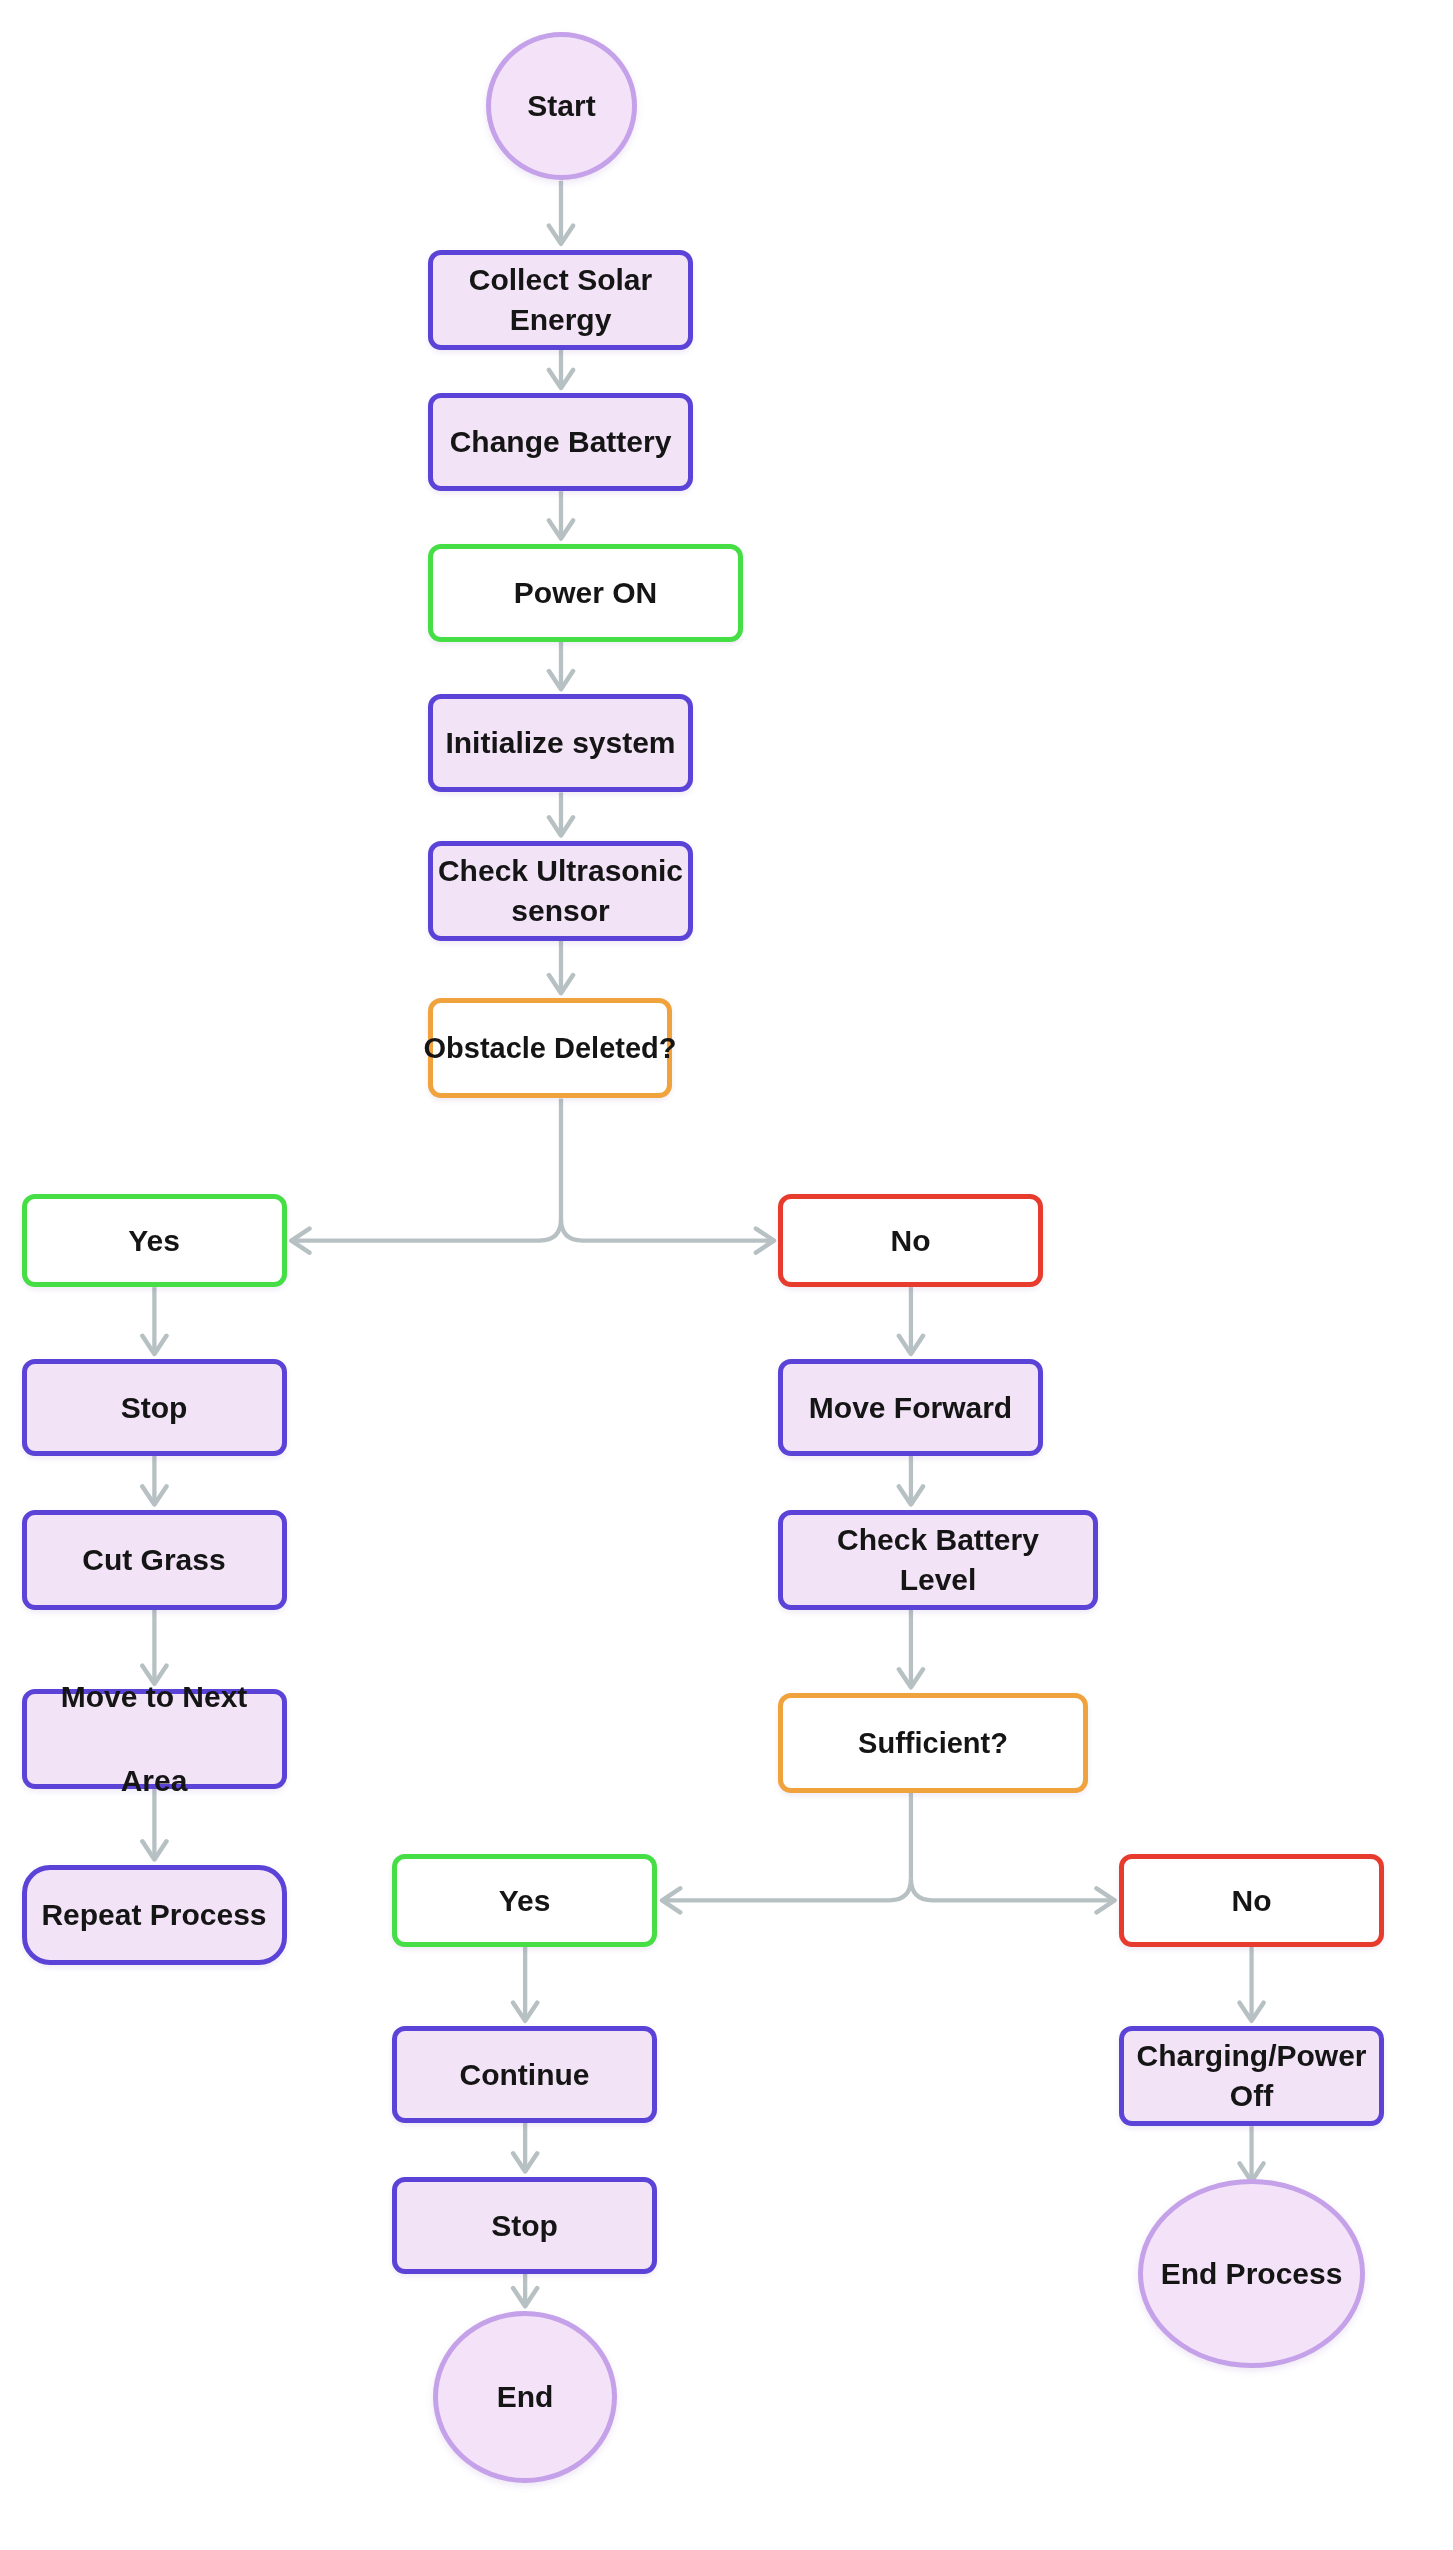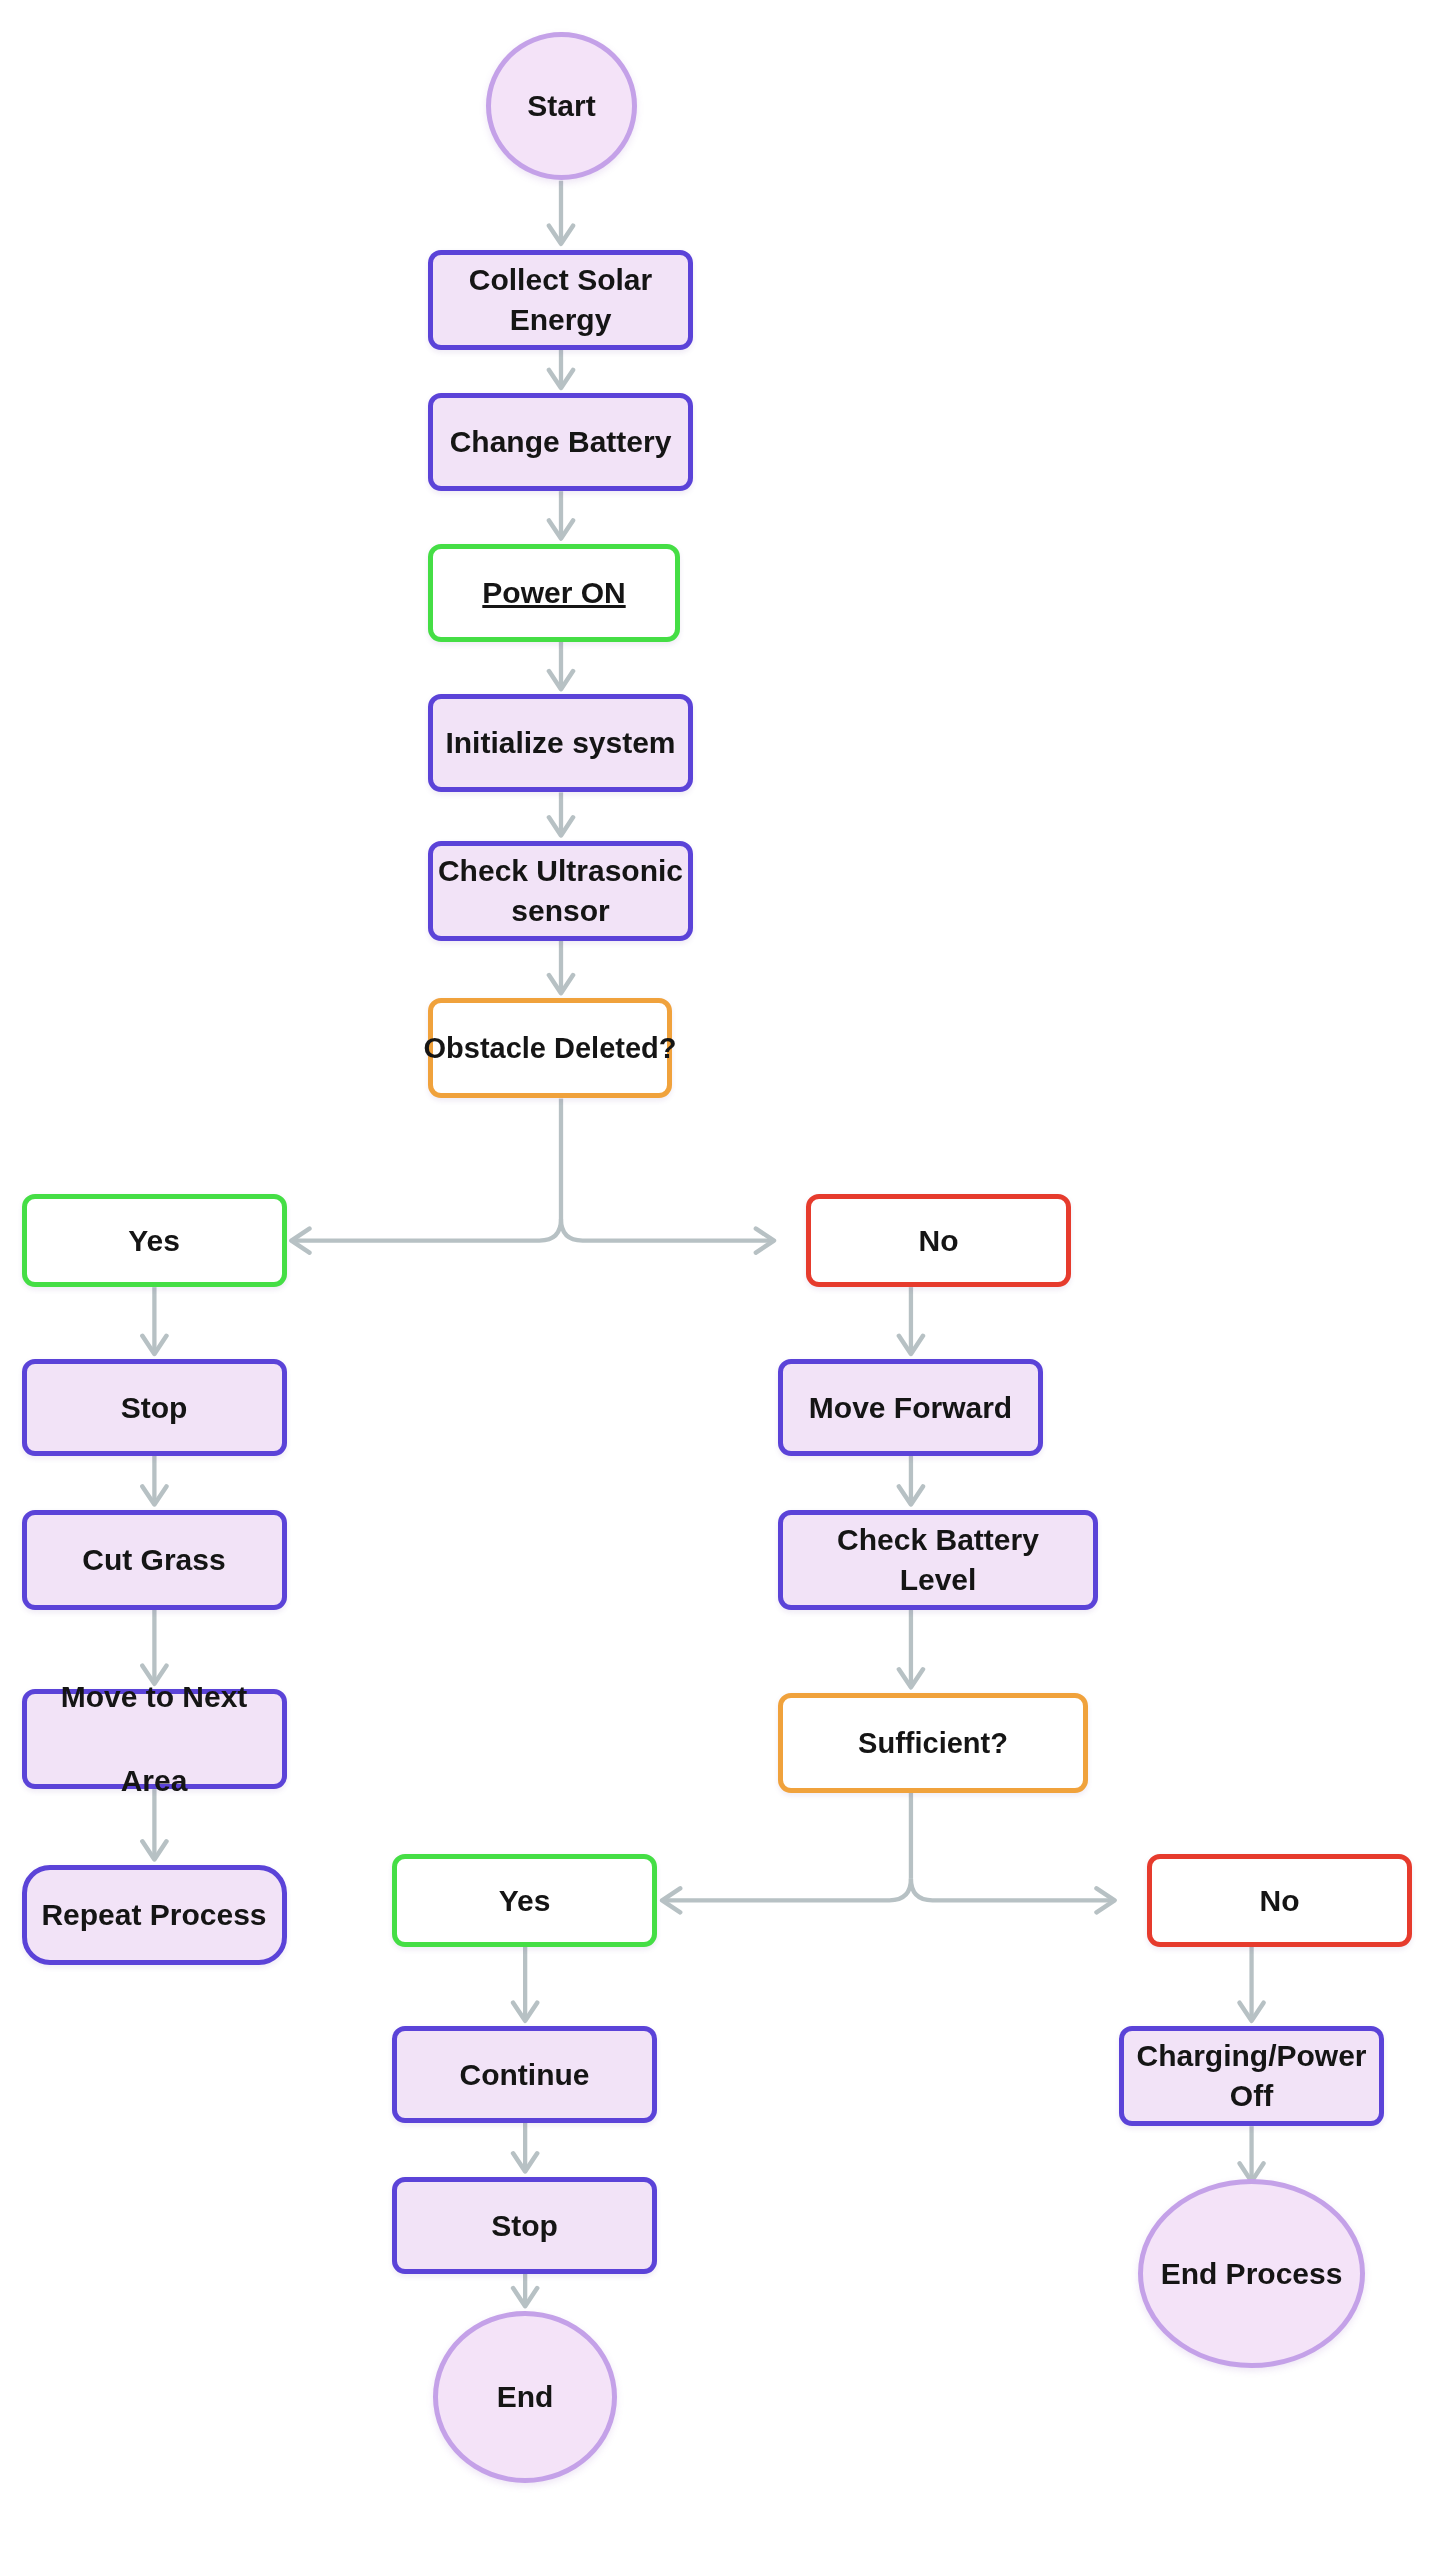--- a/index.html
+++ b/index.html
@@ -21,27 +21,27 @@
     display:flex; flex-direction:column; align-items:center; justify-content:center;
     text-align:center; font-weight:700; font-size:30px; line-height:1.32;
     border-radius:13px; box-shadow:0 2.9px 5.7px rgba(110,70,160,0.10);
   }
   .node .line{display:block; white-space:nowrap;}
   .node .line:empty{display:none;}
   .process{background:var(--process-fill); border:5.7px solid var(--process-border);}
   .state-on{background:#ffffff; border:5.7px solid var(--yes-border);}
   .decision{background:#ffffff; border:5.7px solid var(--decision-border); font-size:29px;}
   .branch-yes{background:#ffffff; border:5.7px solid var(--yes-border);}
-  .branch-no{background:#ffffff; border:5.7px solid var(--no-border);margin-left:28px;}
+  .branch-no{background:#ffffff; border:5.7px solid var(--no-border);}
   .terminal{background:var(--terminal-fill); border:5.7px solid var(--terminal-border); border-radius:50%; box-shadow:0 2.9px 7.2px rgba(140,90,190,0.15);}
   
   #n-start{left:486px; top:32px; width:151px; height:148px;}
   #n-collect{left:428px; top:250px; width:265px; height:100px;}
   #n-change{left:428px; top:393px; width:265px; height:98px;}
-  #n-power{left:428px; top:544px; width:252px; height:98px;text-decoration:underline;}
+  #n-power{left:428px; top:544px; width:315px; height:98px;}
   #n-init{left:428px; top:694px; width:265px; height:98px;}
   #n-ultra{left:428px; top:841px; width:265px; height:100px;}
   #n-obstacle{left:428px; top:998px; width:244px; height:100px;}
   #n-yes1{left:21.5px; top:1194px; width:265px; height:93px;}
   #n-no1{left:778px; top:1194px; width:265px; height:93px;}
   #n-stop1{left:21.5px; top:1359px; width:265px; height:97px;}
   #n-forward{left:778px; top:1359px; width:265px; height:97px;}
   #n-cut{left:21.5px; top:1510px; width:265px; height:100px;}
   #n-battery{left:778px; top:1510px; width:320px; height:100px;}
   #n-movenext{left:21.5px; top:1689px; width:265px; height:100px;gap:44px;}

